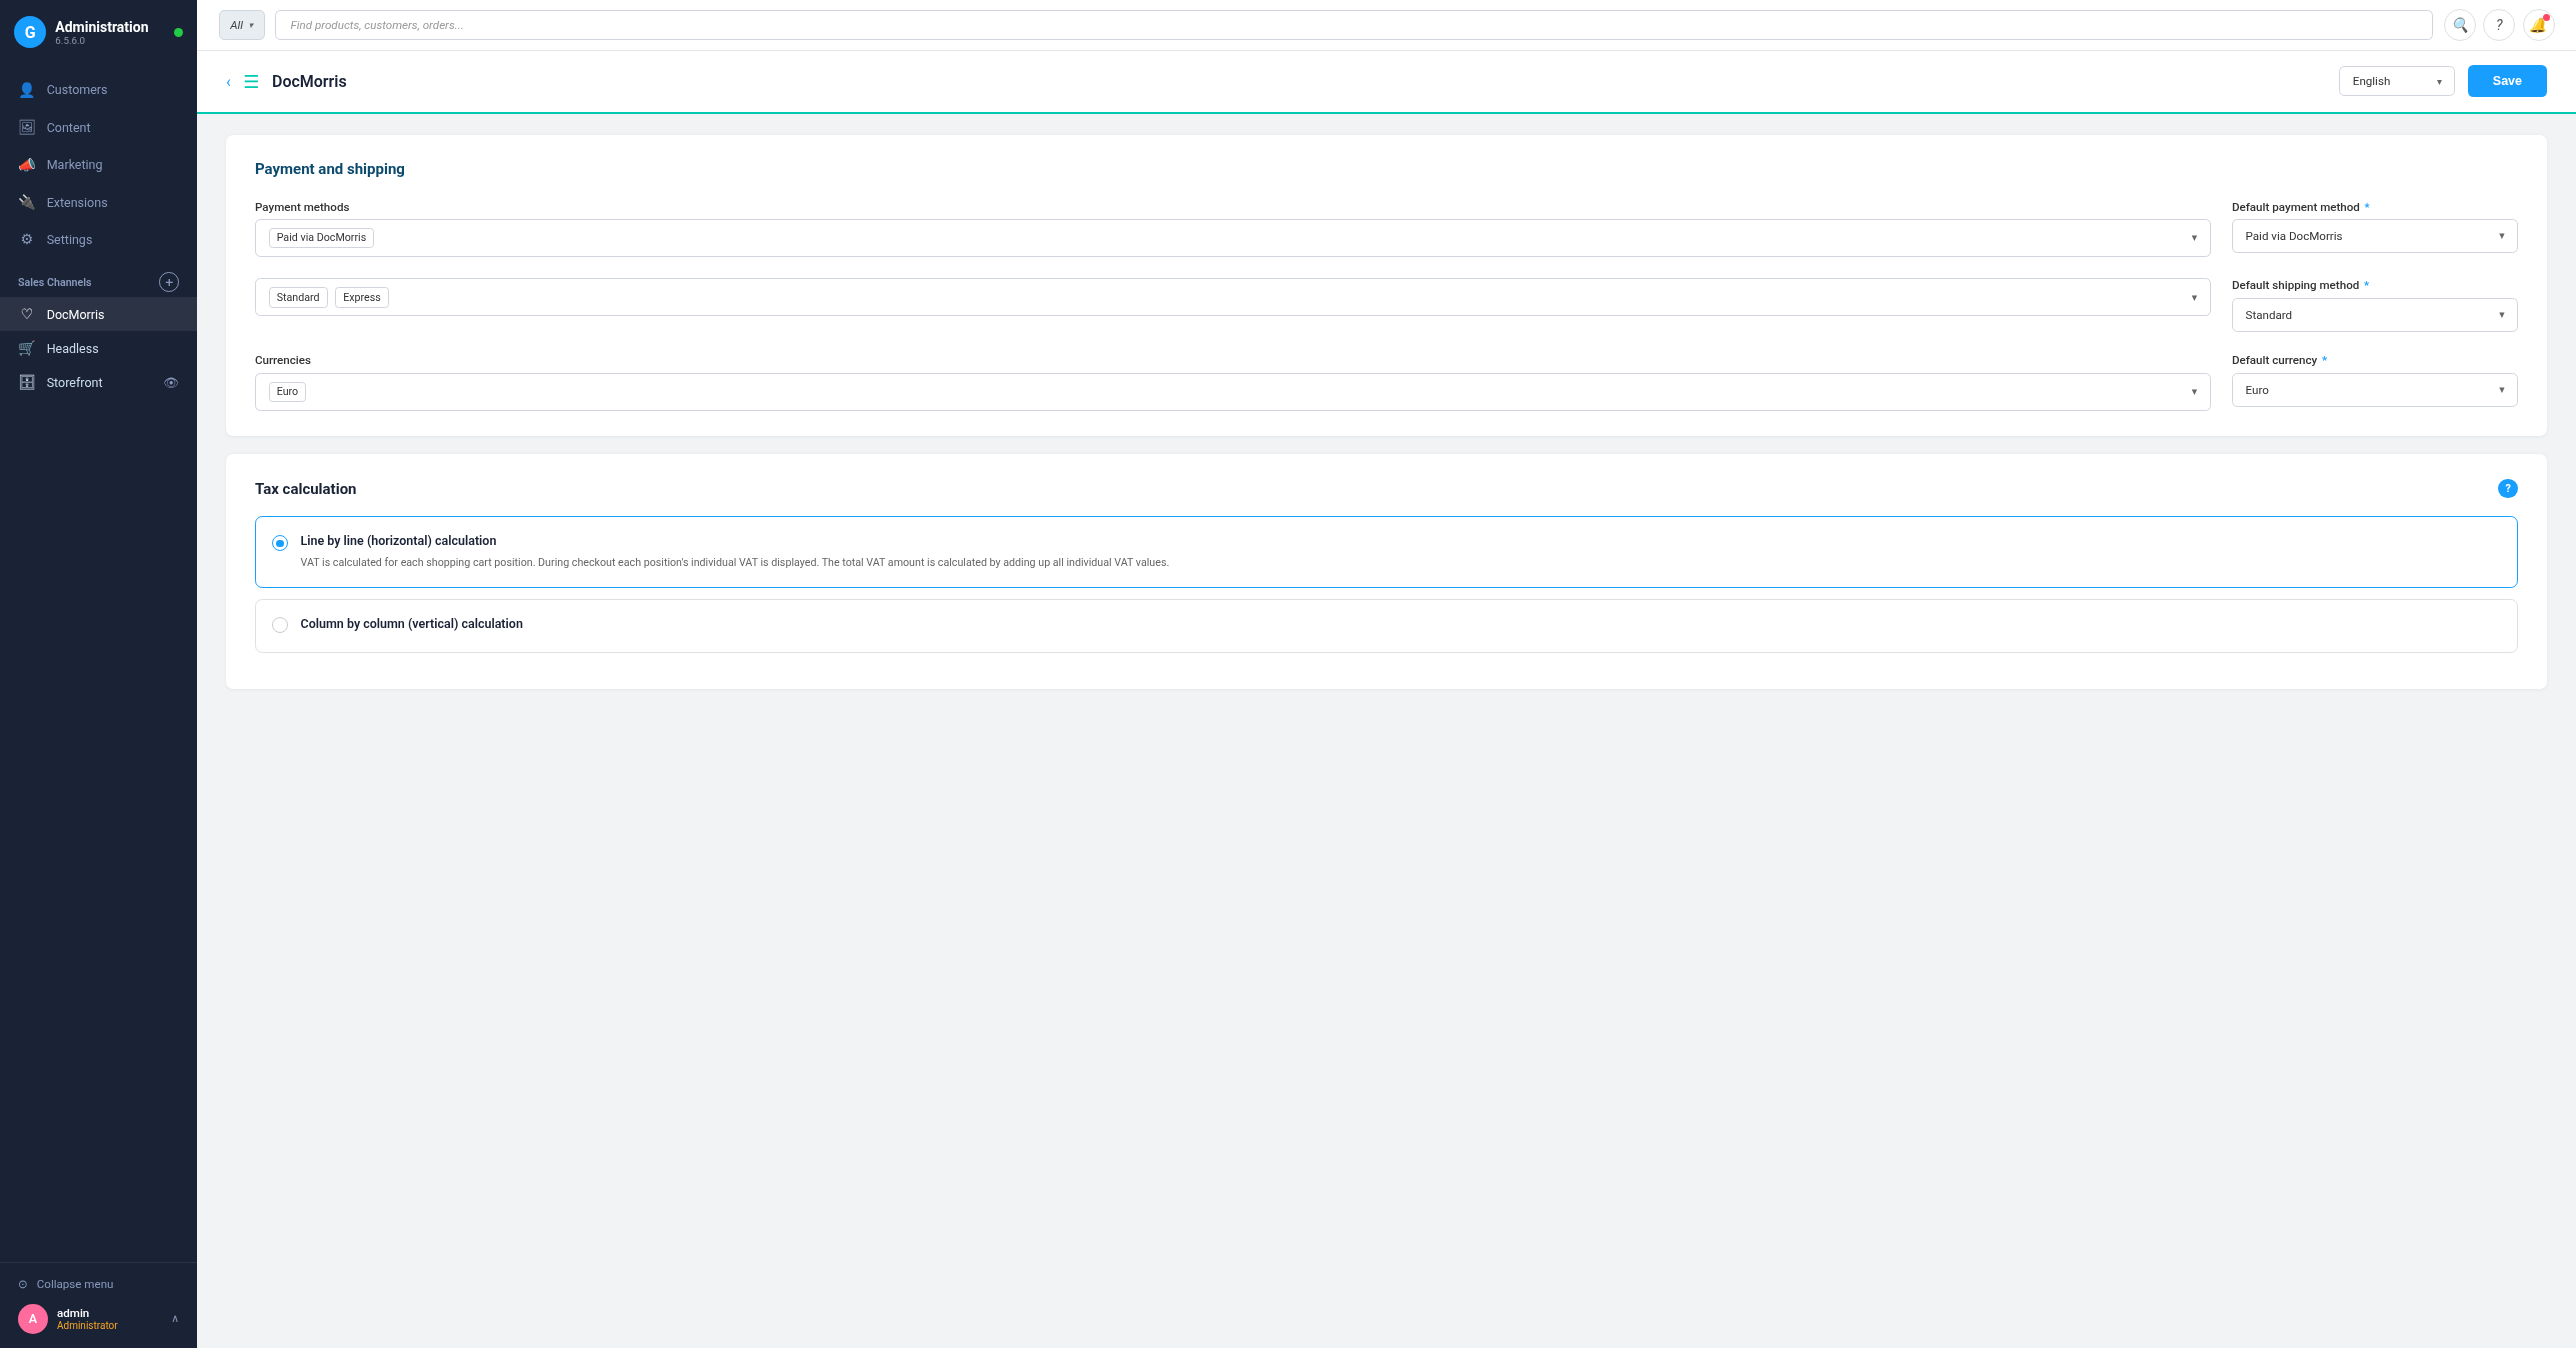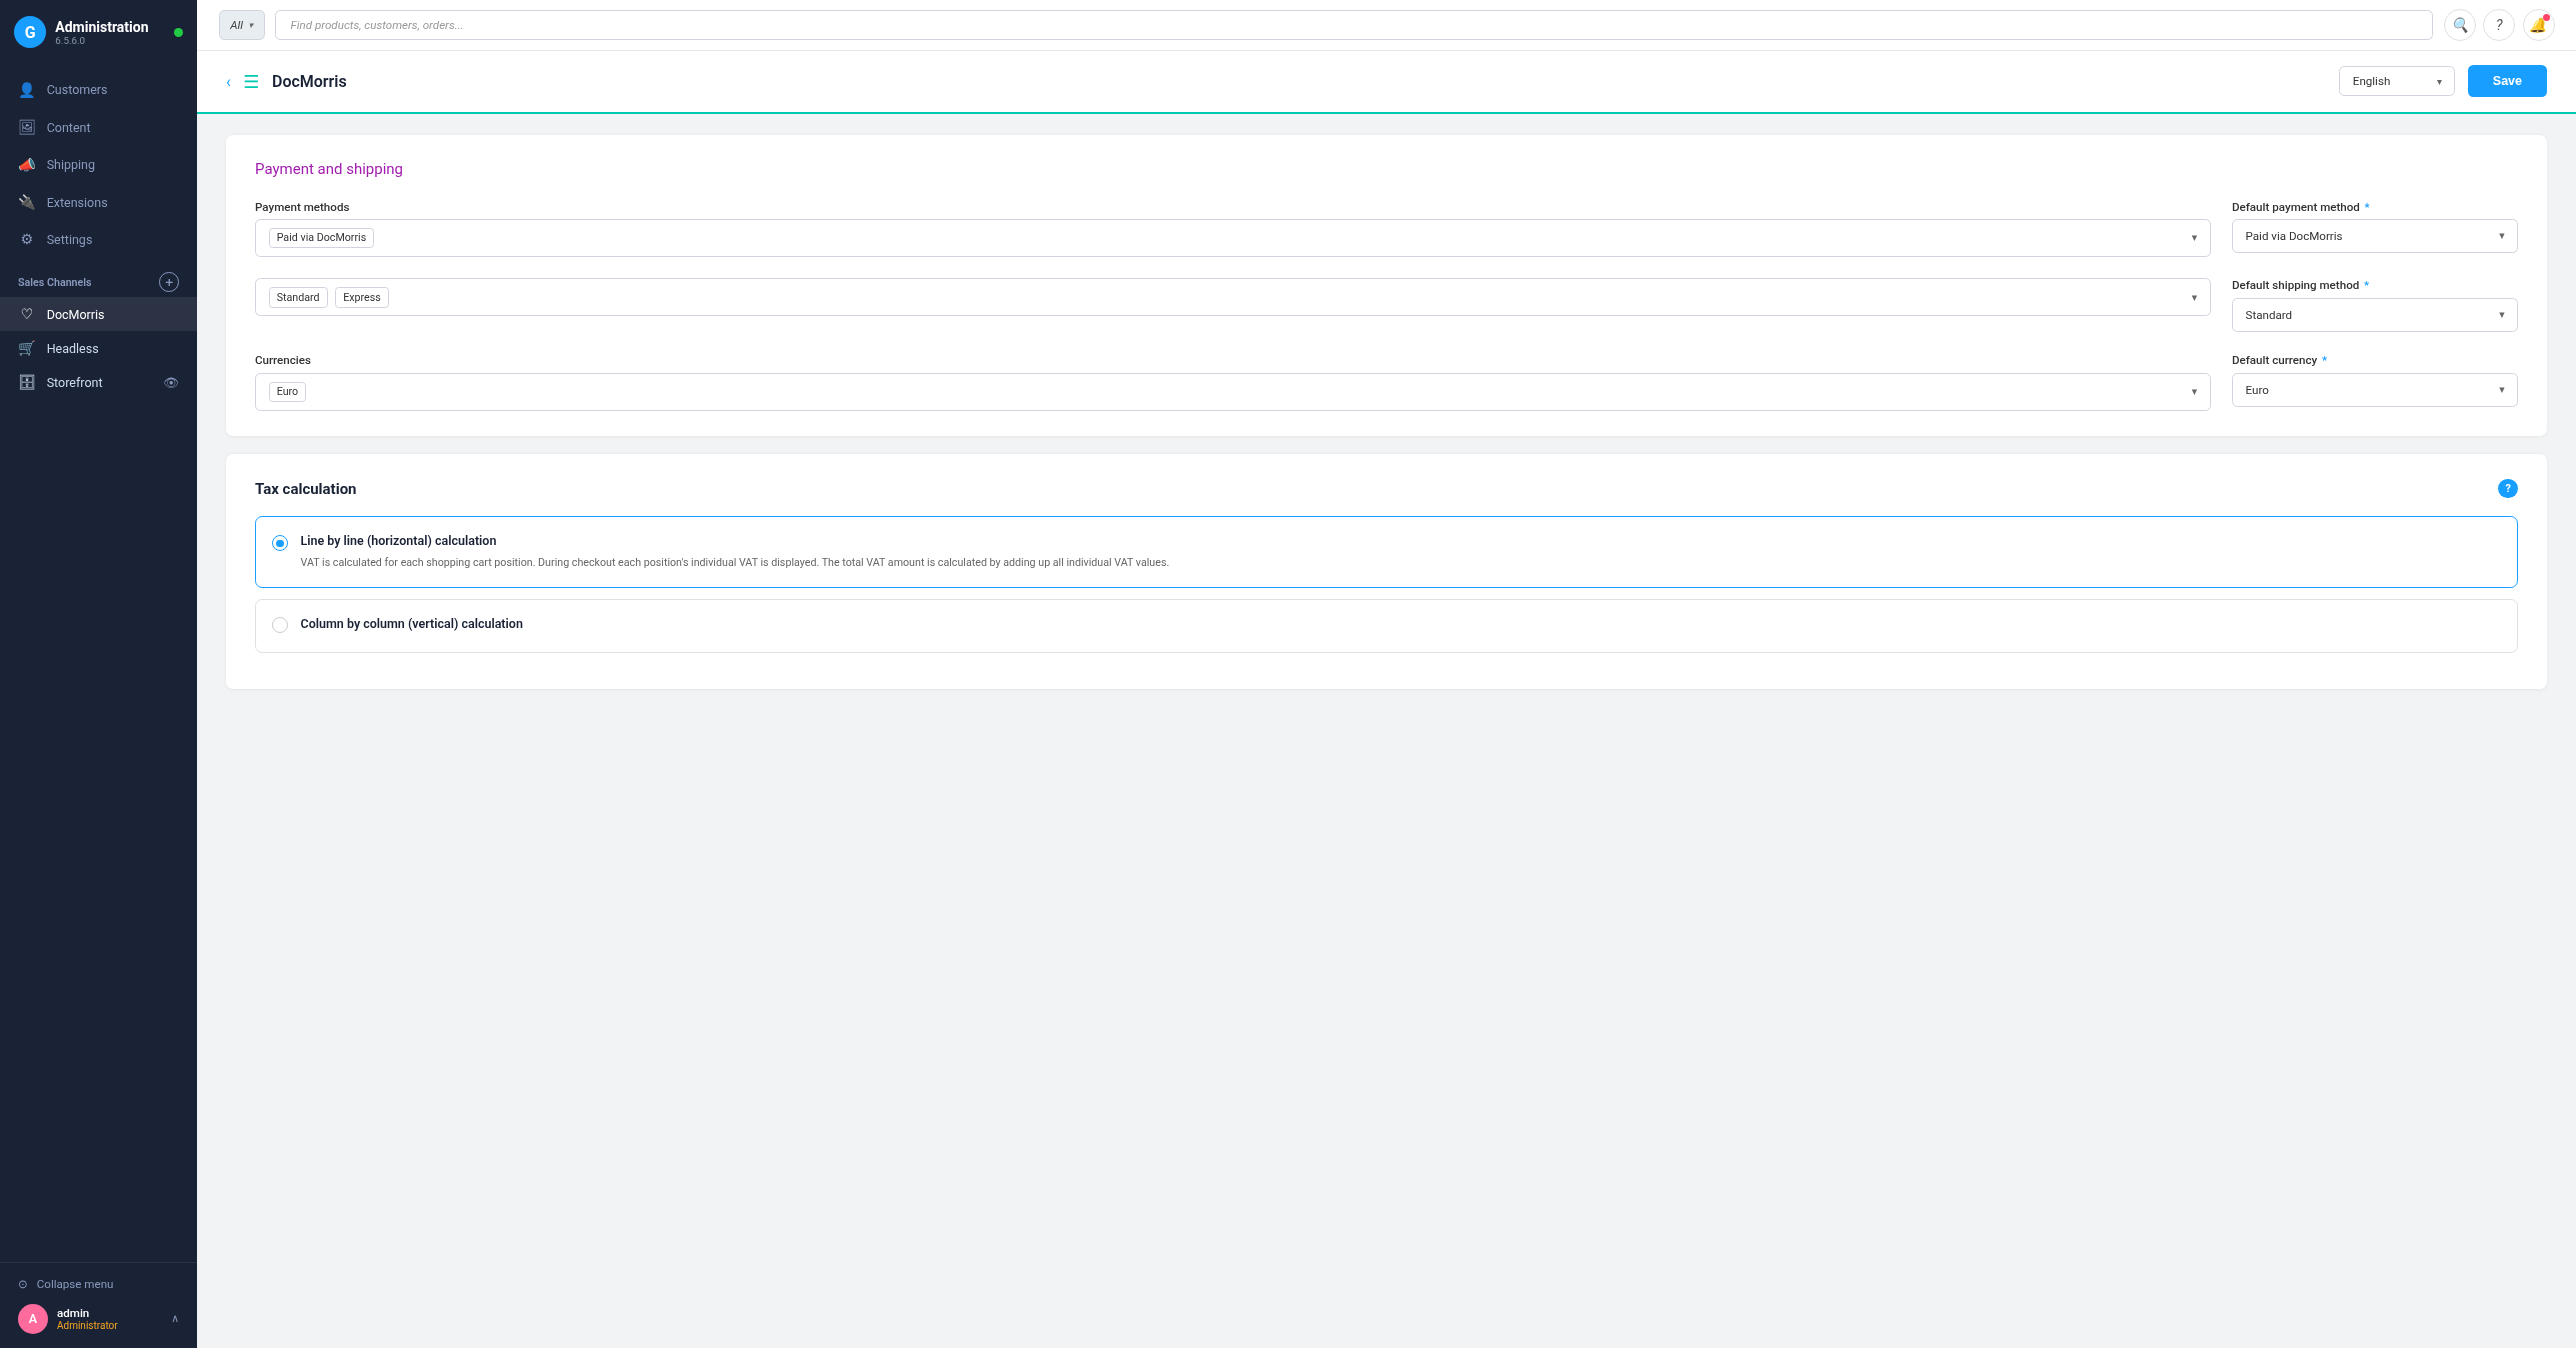--- a/index.html
+++ b/index.html
@@ -245,22 +245,22 @@
     .card {
       background: white;
       border-radius: 7.2px;
       padding: 25px 29px;
       margin-bottom: 18px;
       box-shadow: 0 0.9px 3.6px rgba(0,0,0,0.06);
     }
 
     .section-title {
       font-size: 15px;
-      font-weight: 400;
-      color: #a21caf;
+      font-weight: 700;
+      color: #0c4a6e;
       margin-bottom: 21.5px;
     }
 
     .form-row {
       display: grid;
       grid-template-columns: 1fr 286px;
       gap: 21.5px;
       margin-bottom: 21.5px;
     }
     .form-group { display: flex; flex-direction: column; gap: 5.4px; }
@@ -398,21 +398,21 @@
     <div class="nav-item">
       <span class="nav-icon">👤</span>
       <span>Customers</span>
     </div>
     <div class="nav-item">
       <span class="nav-icon">🖼</span>
       <span>Content</span>
     </div>
     <div class="nav-item">
       <span class="nav-icon">📣</span>
-      <span>Shipping</span>
+      <span>Marketing</span>
     </div>
     <div class="nav-item">
       <span class="nav-icon">🔌</span>
       <span>Extensions</span>
     </div>
     <div class="nav-item">
       <span class="nav-icon">⚙</span>
       <span>Settings</span>
     </div>
 

